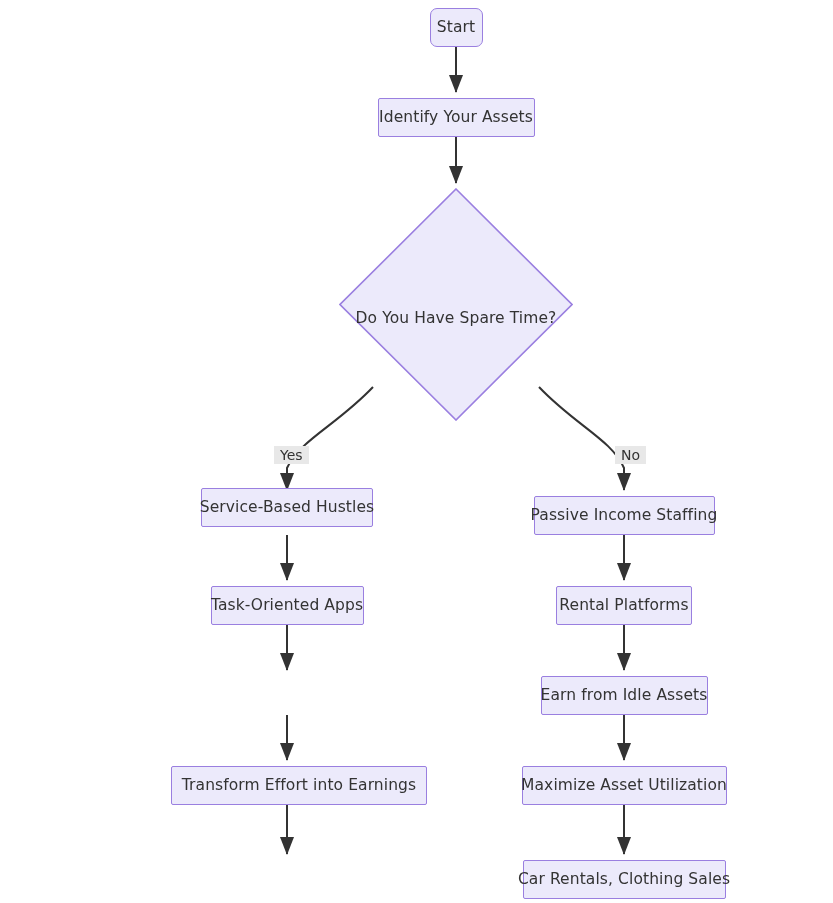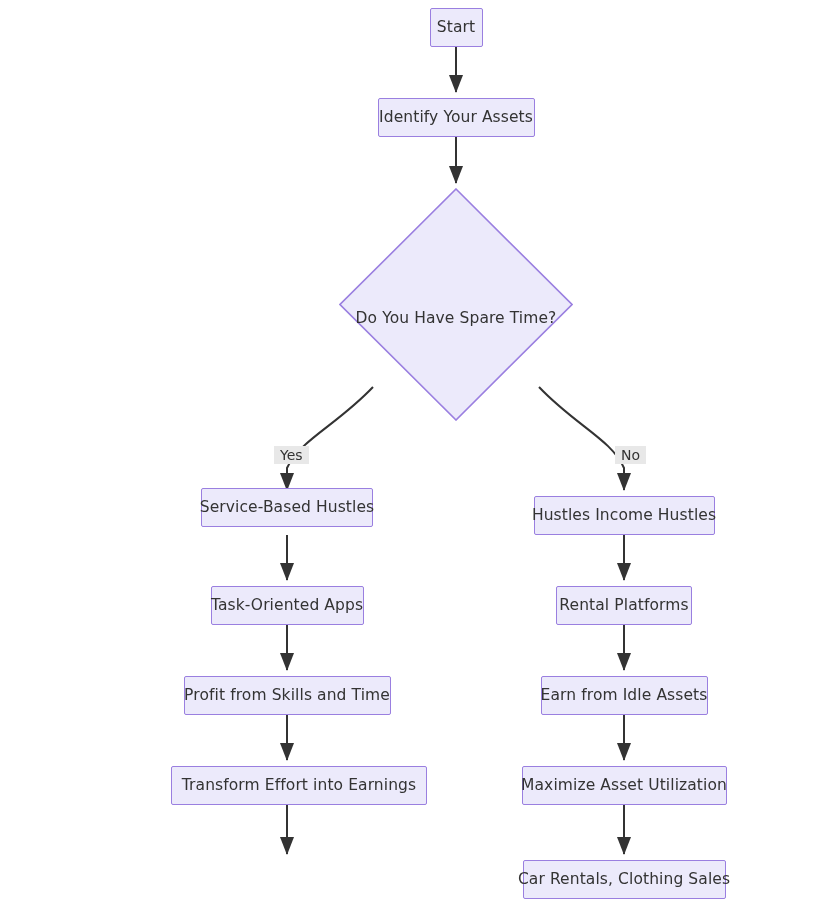--- a/index.html
+++ b/index.html
@@ -100,21 +100,21 @@
       <path d="M 624 535 L 624 580"></path>
       <path d="M 287 625 L 287 670"></path>
       <path d="M 624 625 L 624 670"></path>
       <path d="M 287 715 L 287 760"></path>
       <path d="M 624 715 L 624 760"></path>
       <path d="M 287 805 L 287 854"></path>
       <path d="M 624 805 L 624 854"></path>
     </g>
   </svg>
 
-  <div class="node" style="left:429.5px; top:8px; width:53px; height:39px;">
+  <div class="node" style="left:429.5px; top:8px; width:53px; height:39px;border-radius:7px;">
     <span class="node-label">Start</span>
   </div>
 
   <div class="node" style="left:377.5px; top:98px; width:157px; height:39px;">
     <span class="node-label">Identify Your Assets</span>
   </div>
 
   <div class="decision" style="left:339px; top:187.5px; width:234px; height:233px;">
     <svg class="diamond-shape" viewBox="0 0 234 233" preserveAspectRatio="none" xmlns="http://www.w3.org/2000/svg">
       <polygon points="117,1 233,116.5 117,232 1,116.5" fill="#ECEAFB" stroke="#9A7FE0" stroke-width="1.6" vector-effect="non-scaling-stroke"></polygon>
@@ -128,34 +128,31 @@
 
   <div class="edge-label" style="left:615px; top:446px;">
     <span>No</span>
   </div>
 
   <div class="node" style="left:201px; top:488px; width:172px; height:39px;">
     <span class="node-label">Service-Based Hustles</span>
   </div>
 
   <div class="node" style="left:533.5px; top:496px; width:181px; height:39px;">
-    <span class="node-label">Hustles Income Hustles</span>
+    <span class="node-label">Passive Income Staffing</span>
   </div>
 
   <div class="node" style="left:210.5px; top:586px; width:153px; height:39px;">
     <span class="node-label">Task-Oriented Apps</span>
   </div>
 
   <div class="node" style="left:556px; top:586px; width:136px; height:39px;">
     <span class="node-label">Rental Platforms</span>
   </div>
 
-  <div class="node" style="left:183.5px; top:676px; width:207px; height:39px;">
-    <span class="node-label">Profit from Skills and Time</span>
-  </div>
 
   <div class="node" style="left:540.5px; top:676px; width:167px; height:39px;">
     <span class="node-label">Earn from Idle Assets</span>
   </div>
 
   <div class="node" style="left:171px; top:766px; width:256px; height:39px;">
     <span class="node-label">Transform Effort into Earnings</span>
   </div>
 
   <div class="node" style="left:521.5px; top:766px; width:205px; height:39px;">

